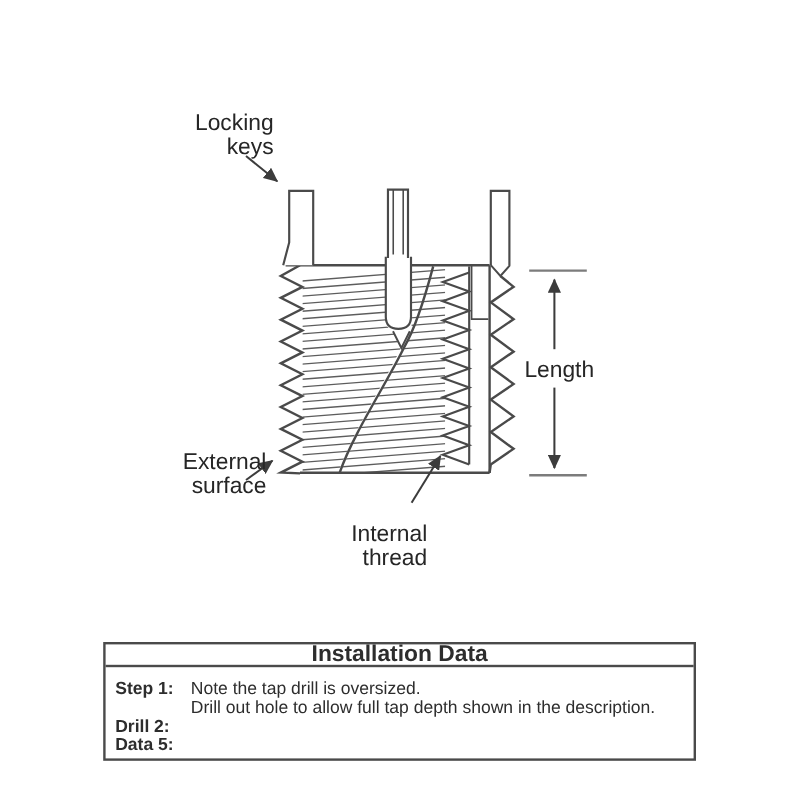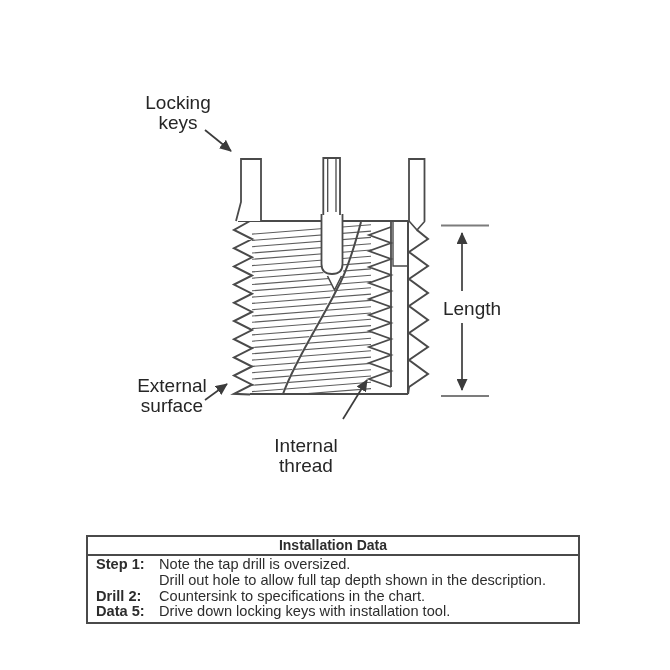--- a/index.html
+++ b/index.html
@@ -3,33 +3,33 @@
 <meta charset="utf-8">
 <style>
   html,body{margin:0;padding:0;background:#ffffff;}
   .stage{
     position:relative;width:670px;height:670px;background:#ffffff;overflow:hidden;
     font-family:"Liberation Sans",sans-serif;
   }
   .artwork{position:absolute;left:0;top:0;}
   .lbl{
     position:absolute;font-size:19px;line-height:19.5px;color:#262626;
-    text-align:center;white-space:pre-line;letter-spacing:0;
+    text-align:right;white-space:pre-line;letter-spacing:0;
   }
-  .lbl-left{text-align:center;}
+  .lbl-left{text-align:left;}
   
   .itable{
     position:absolute;left:86px;top:535px;width:490px;
     border:2px solid #4a4a4a;background:#fff;color:#2d2d2d;
   }
   .itable-title{
-    font-weight:bold;font-size:14px;line-height:15px;text-align:center;
+    font-weight:bold;font-size:19px;line-height:15px;text-align:center;
     padding:1px 0 1px 0;border-bottom:2px solid #4a4a4a;
   }
-  .itable-body{padding:1px 2px 2px 0;}
+  .itable-body{padding:1px 2px 2px 0;margin-top:10px;}
   .itable-row{
     display:grid;grid-template-columns:56px 1fr;column-gap:7px;
     font-size:14.6px;line-height:15.8px;padding-left:8px;
   }
   .step-label{font-weight:bold;white-space:nowrap;}
   .step-text{white-space:nowrap;}
   .step-line{display:block;}
 </style>
 </head>
 <body>
@@ -133,26 +133,20 @@
     <div class="itable-body">
       <div class="itable-row">
         <span class="step-label">Step 1:</span>
         <span class="step-text">
             <span class="step-line">Note the tap drill is oversized.</span>
             <span class="step-line">Drill out hole to allow full tap depth shown in the description.</span>
           </span>
       </div>
       <div class="itable-row">
         <span class="step-label">Drill 2:</span>
-        <span class="step-text">
-            <span class="step-line">Countersink to specifications in the chart.</span>
-          </span>
       </div>
       <div class="itable-row">
         <span class="step-label">Data 5:</span>
-        <span class="step-text">
-            <span class="step-line">Drive down locking keys with installation tool.</span>
-          </span>
       </div>
     </div>
   </div>
 
 </div>
 
 </body></html>

